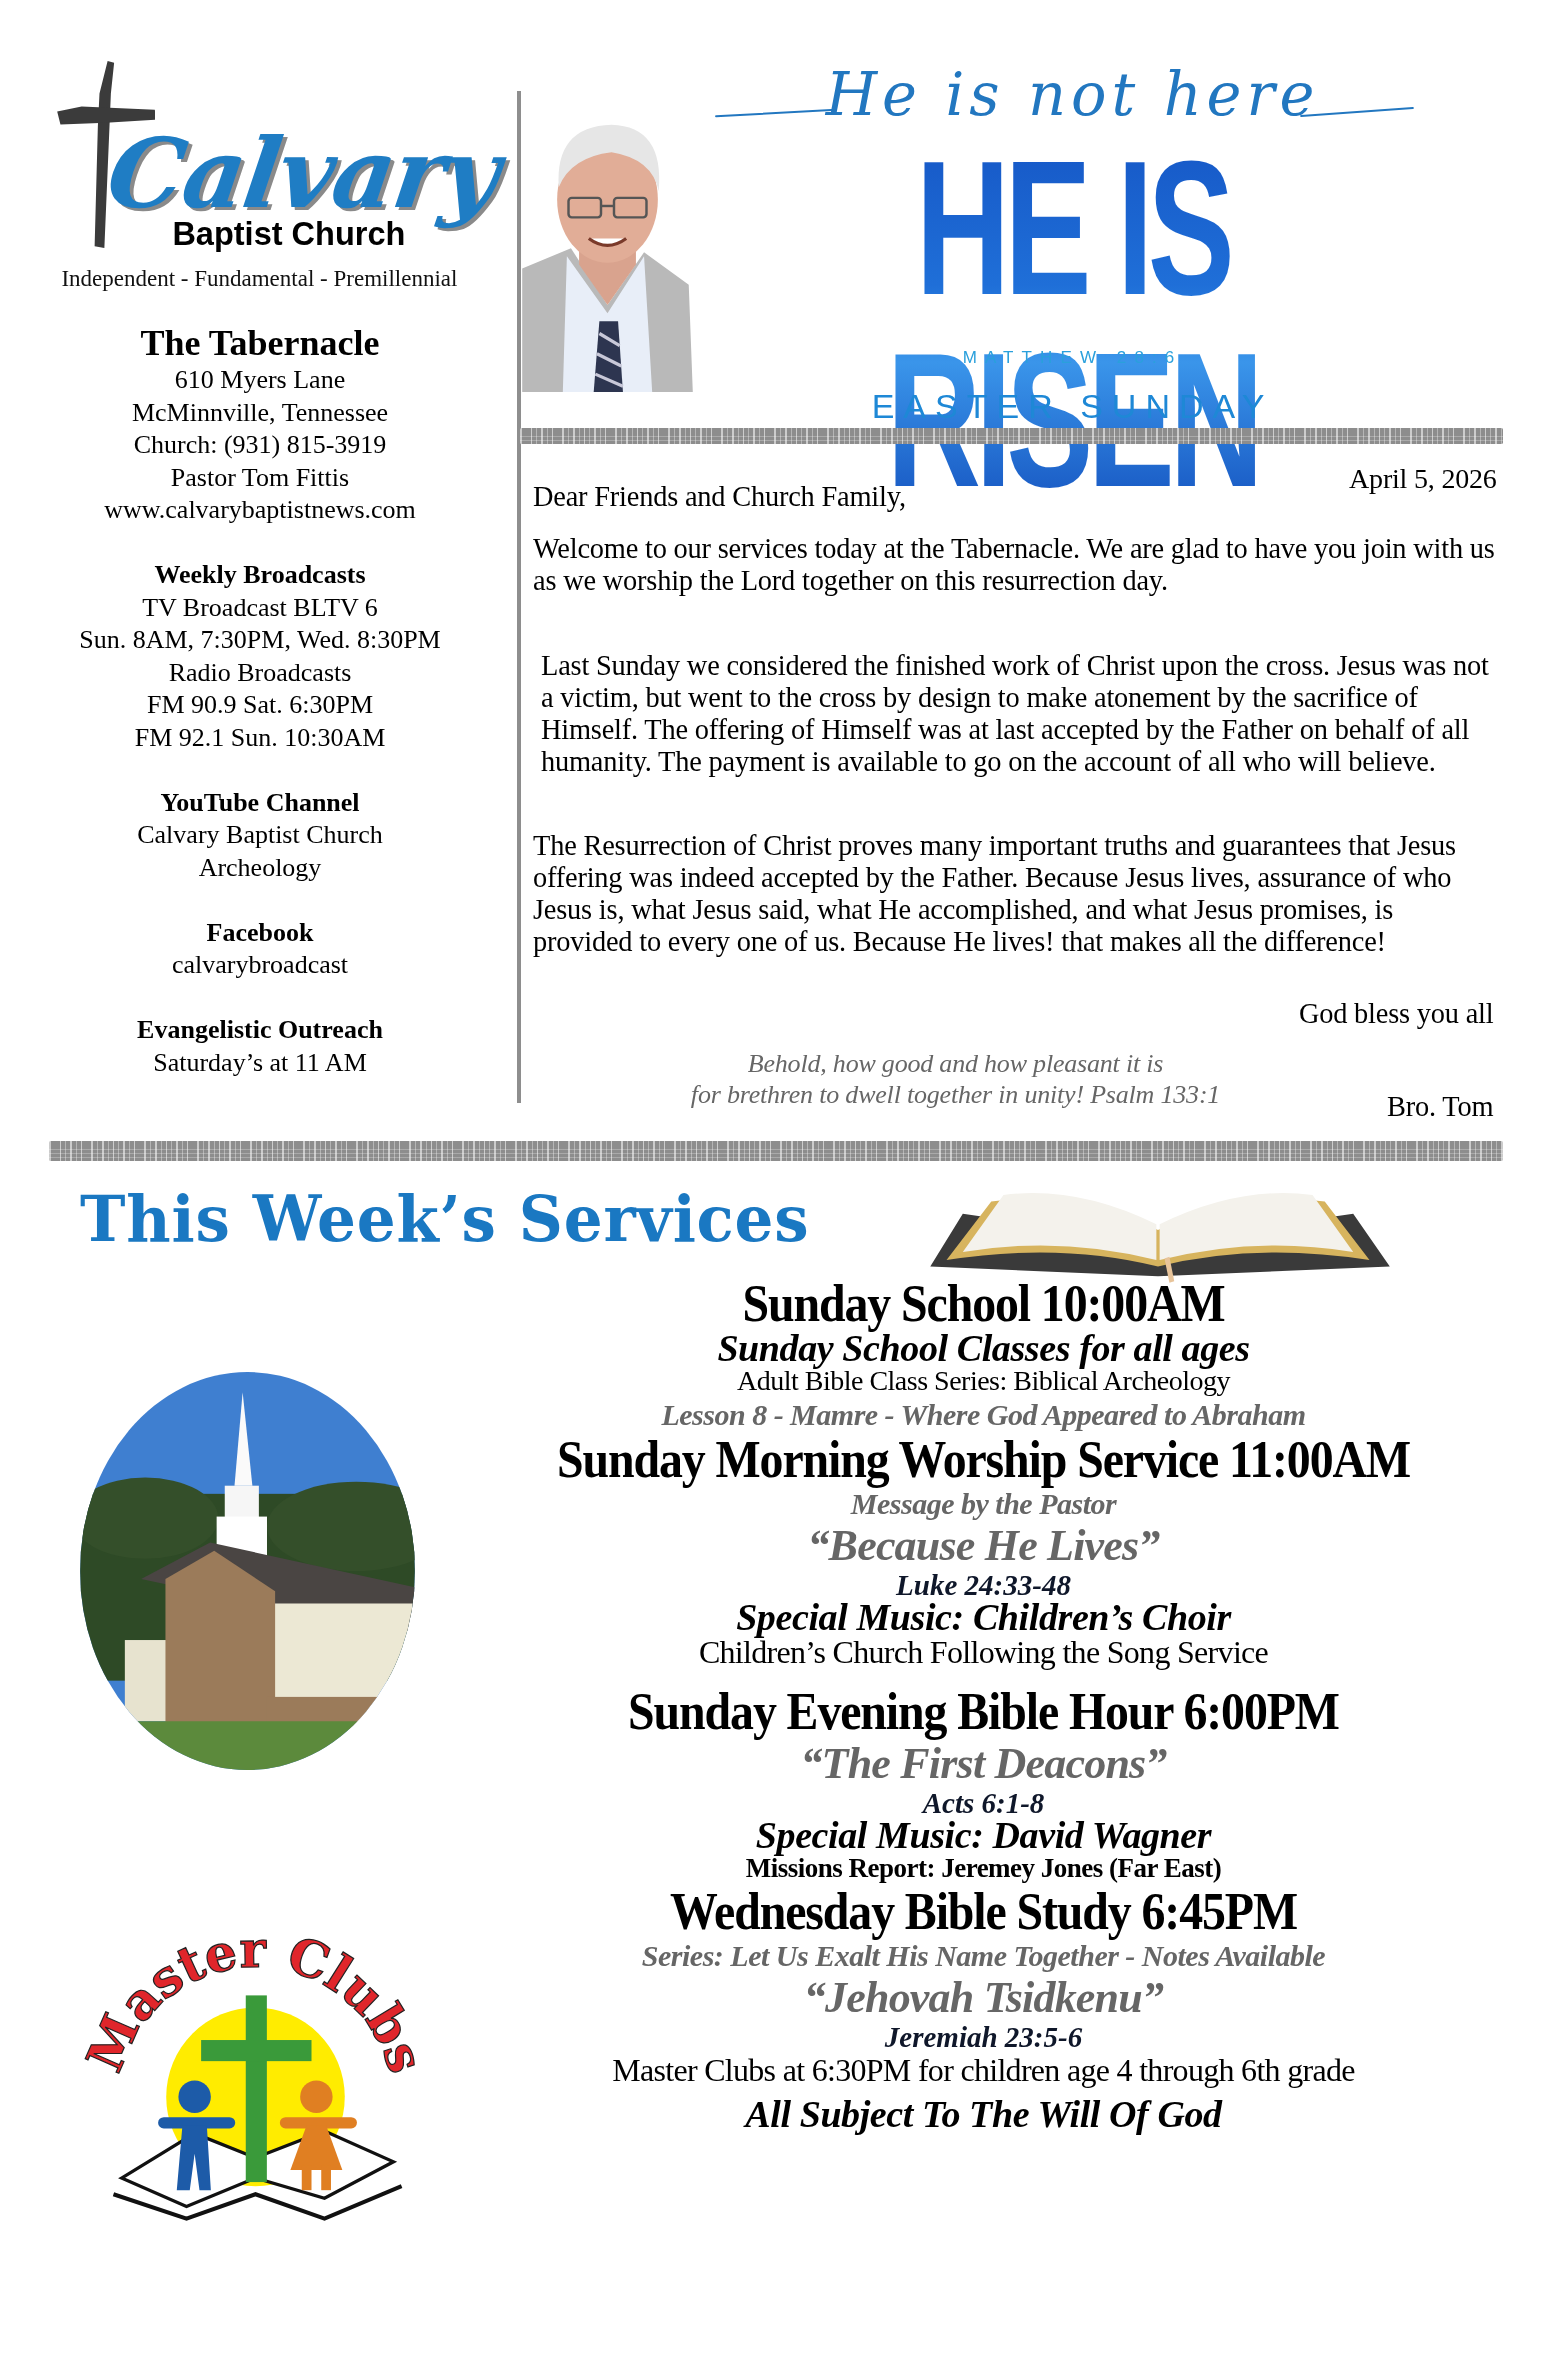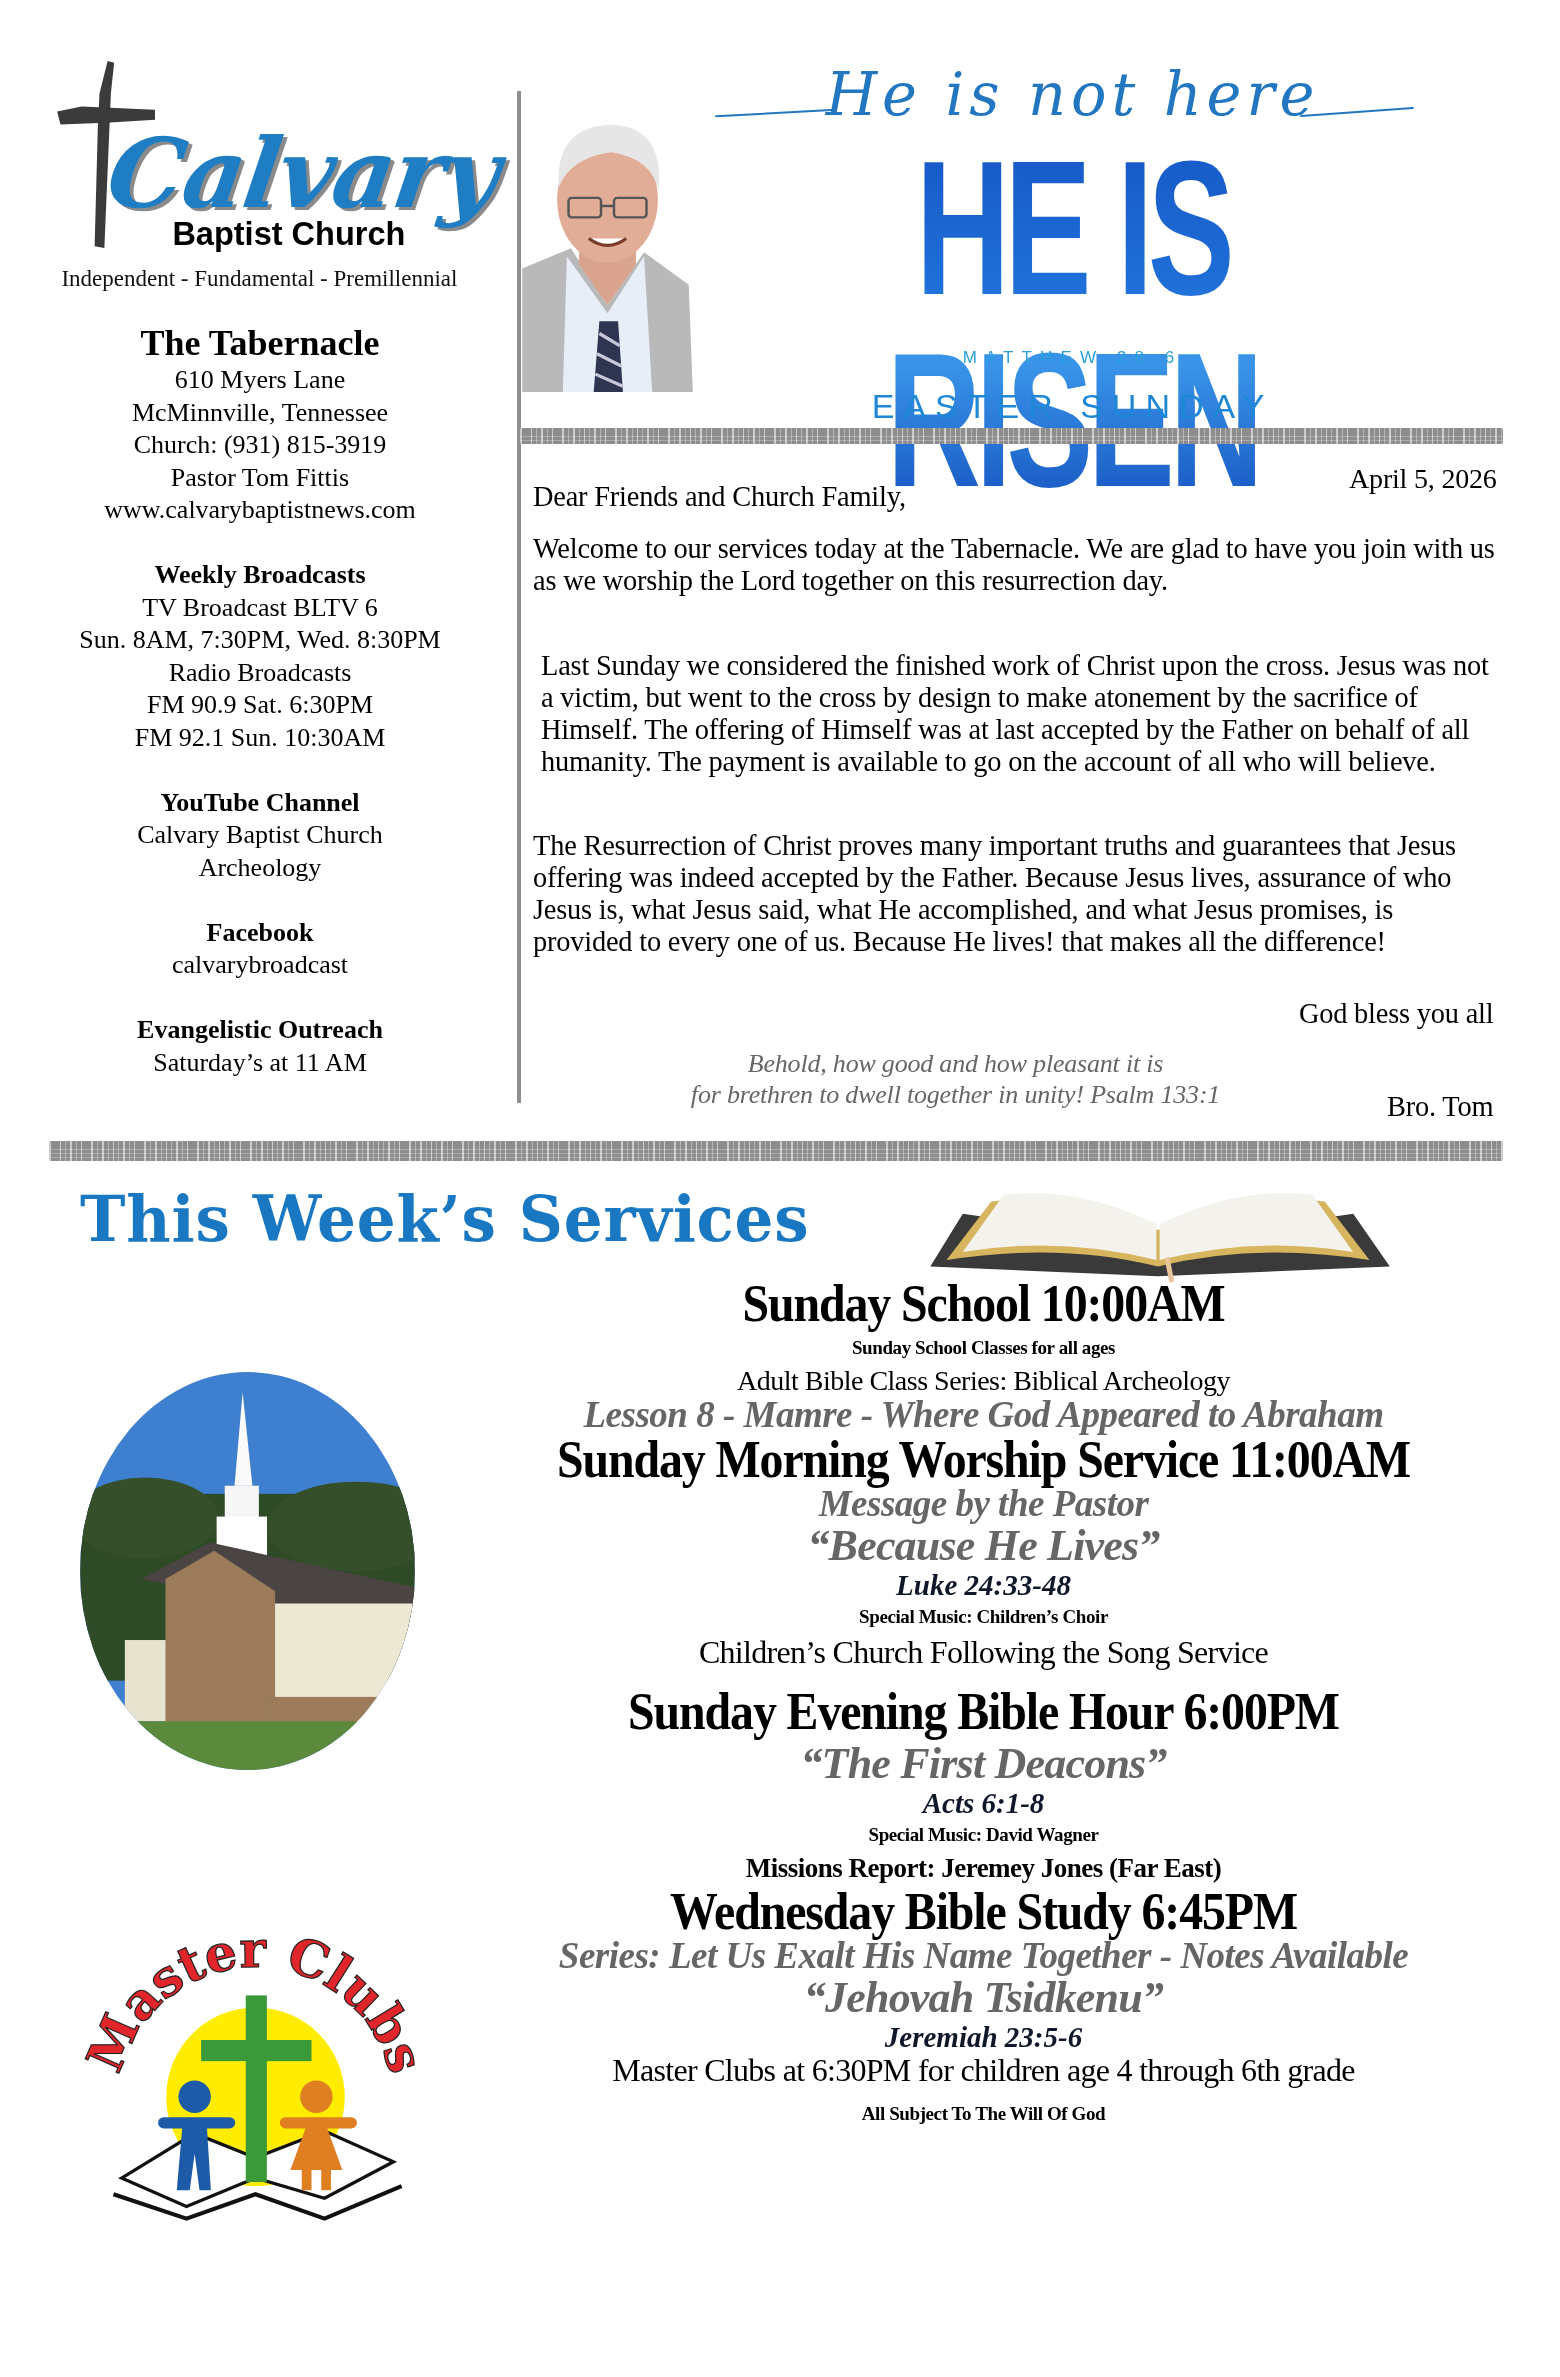--- a/index.html
+++ b/index.html
@@ -63,23 +63,23 @@
   
   #church-photo { left:80px; top:1372px; width:335px; height:398px; border-radius:50%; overflow:hidden; }
 
   
   #master-clubs { left:81px; top:1918px; width:349px; height:309px; }
 
   
   #schedule { left:439px; top:1276px; width:1089px; }
   .s-line { text-align:center; white-space:nowrap; }
   .s-head { font-weight:bold; font-size:52px; line-height:55px; letter-spacing:-1.2px; transform:scaleX(0.92); }
-  .s-sub-bi { font-weight:bold; font-size:19px; line-height:34px; letter-spacing:-0.4px; }
+  .s-sub-bi { font-weight:bold; font-style:italic; font-size:38px; line-height:34px; letter-spacing:-0.4px; }
   .s-plain { font-size:28px; line-height:32.5px; letter-spacing:-0.5px; }
-  .s-gray-bi { font-weight:bold; font-style:italic; font-size:37px; line-height:34px; color:#666; letter-spacing:-0.5px; }
+  .s-gray-bi { font-weight:bold; font-style:italic; font-size:30px; line-height:34px; color:#666; letter-spacing:-0.5px; }
   .s-gray-title { font-weight:bold; font-style:italic; font-size:44px; line-height:50px; color:#666; letter-spacing:-0.8px; }
   .s-gray-ref { font-weight:bold; font-style:italic; font-size:29px; line-height:29px; color:#0f172a; }
   .s-gray-b { font-weight:bold; font-size:30px; line-height:34px; color:#666; letter-spacing:-0.5px; }
   .s-bold { font-weight:bold; font-size:27px; line-height:32.5px; letter-spacing:-0.5px; }
   .s-big-plain { font-size:32px; line-height:37px; letter-spacing:-0.7px; }
 </style>
 </head>
 <body>
 
 <div id="logo" class="abs">

